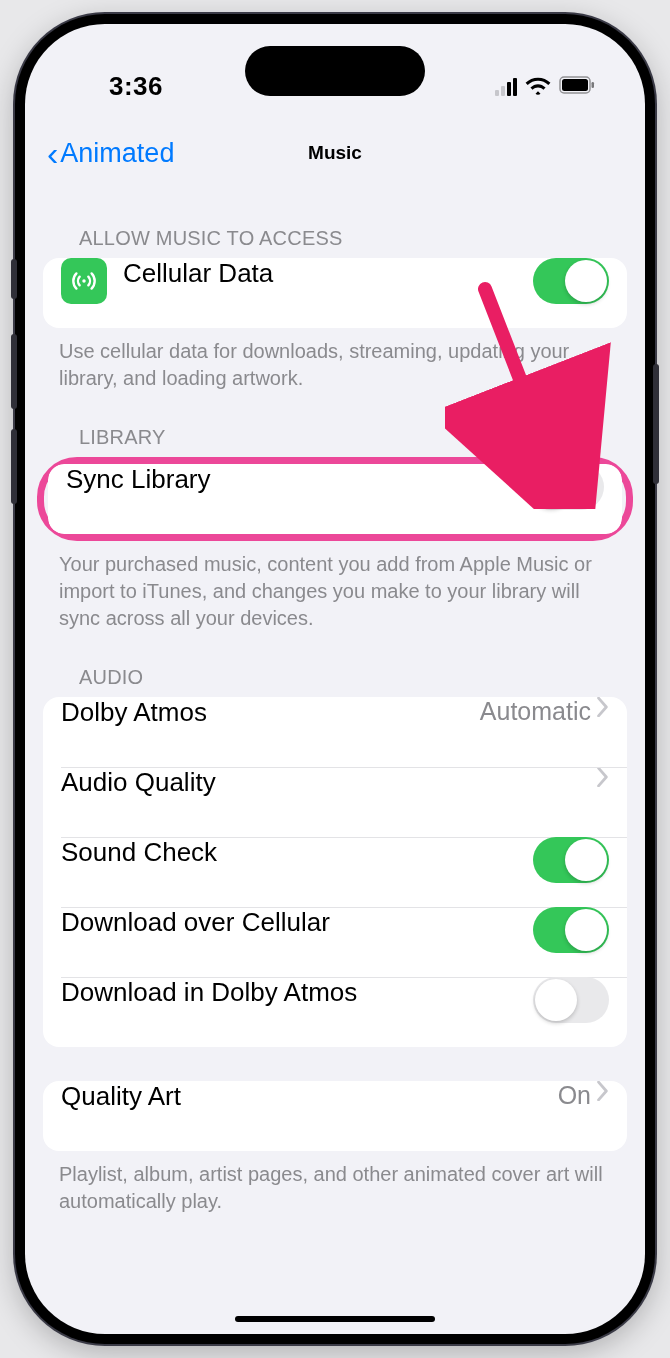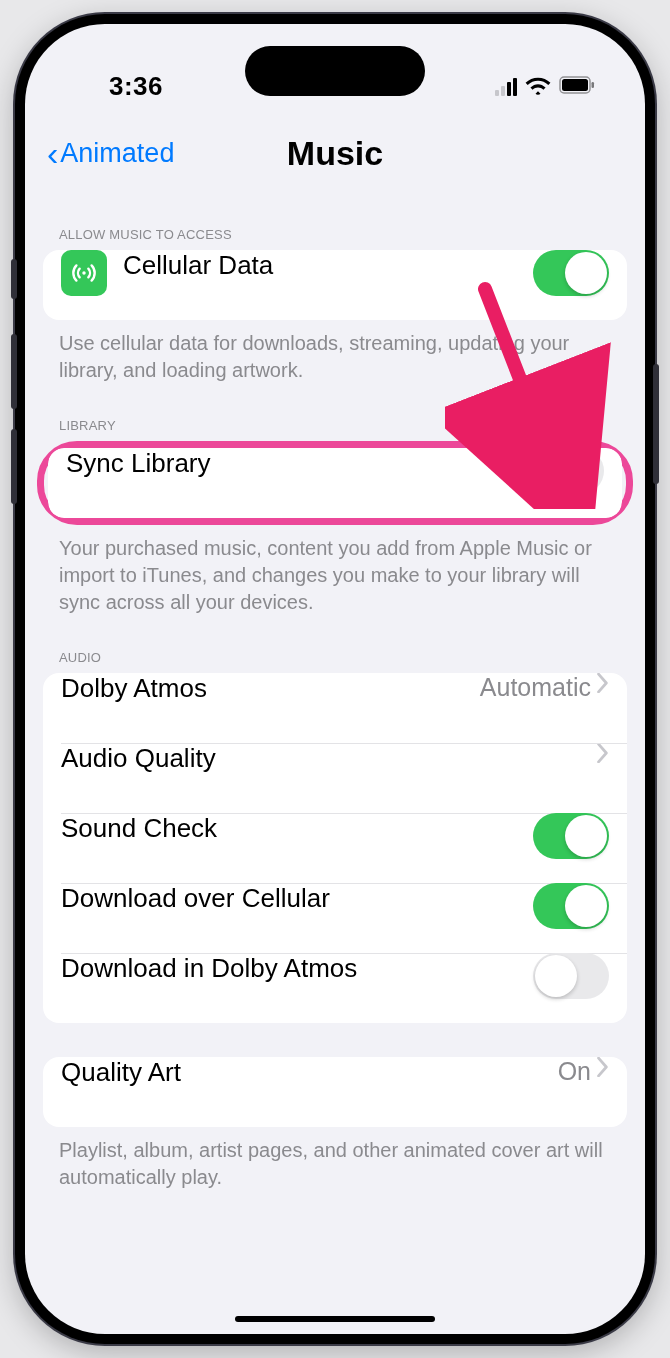--- a/index.html
+++ b/index.html
@@ -65,29 +65,29 @@
     display:flex; align-items:center; justify-content:center;
     position: relative;
     margin-top: 4px;
   }
   .back {
     position:absolute; left:22px; top:50%; transform:translateY(-50%);
     display:flex; align-items:center;
     color:#007aff; font-size:27px;
   }
   .back .chev { font-size:34px; line-height:1; margin-right:2px; font-weight:500;}
-  .navtitle { font-size:34px; font-weight:600; }
+  .navtitle { font-size:19px; font-weight:600; }
 
   .content { padding: 0 0 40px 0; }
 
   .section-header {
-    font-size: 13px;
+    font-size: 20px;
     color: #8a8a8e;
     letter-spacing: .2px;
-    padding: 34px 34px 8px 34px;
+    padding: 34px 34px 8px 54px;
     text-transform: uppercase;
   }
   .section-header.first { padding-top: 44px; }
 
   .footer-text {
     font-size: 20px;
     line-height: 1.35;
     color: #8a8a8e;
     padding: 10px 34px 0 34px;
   }

